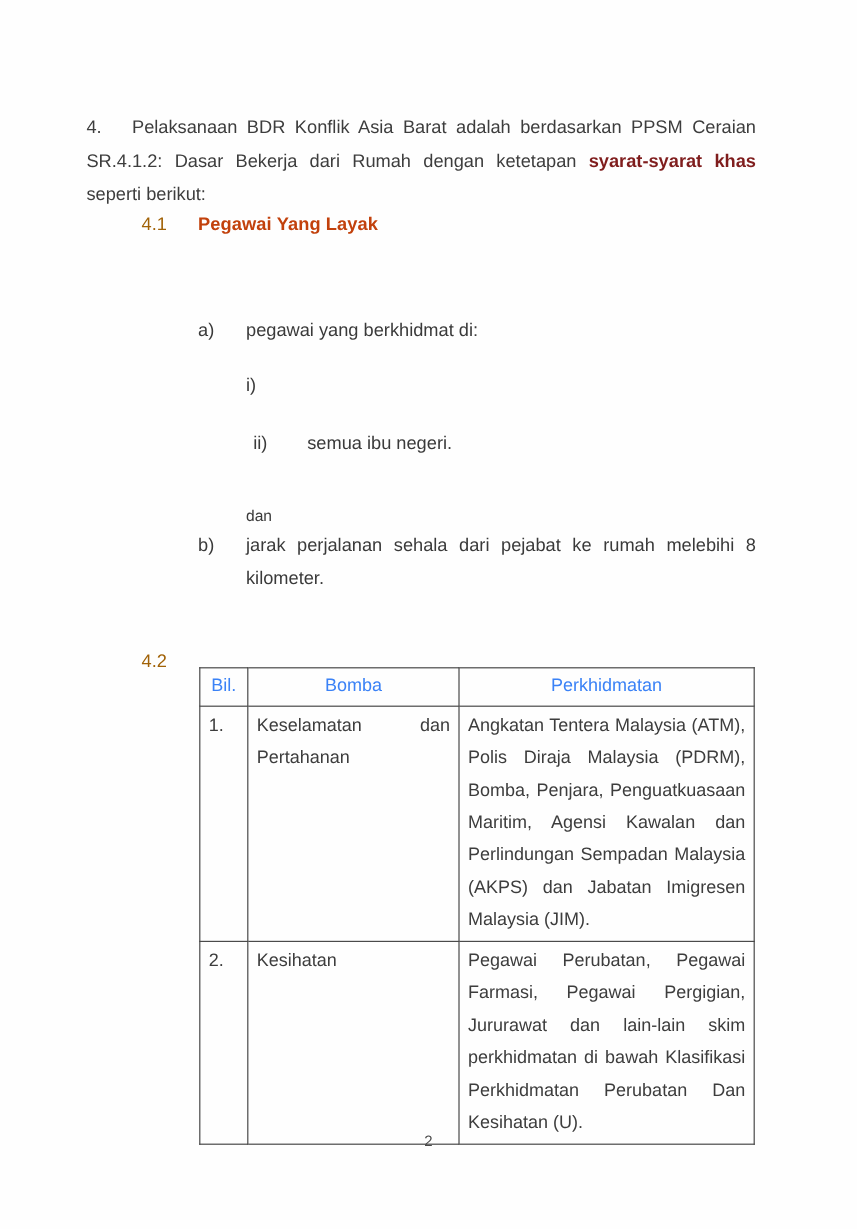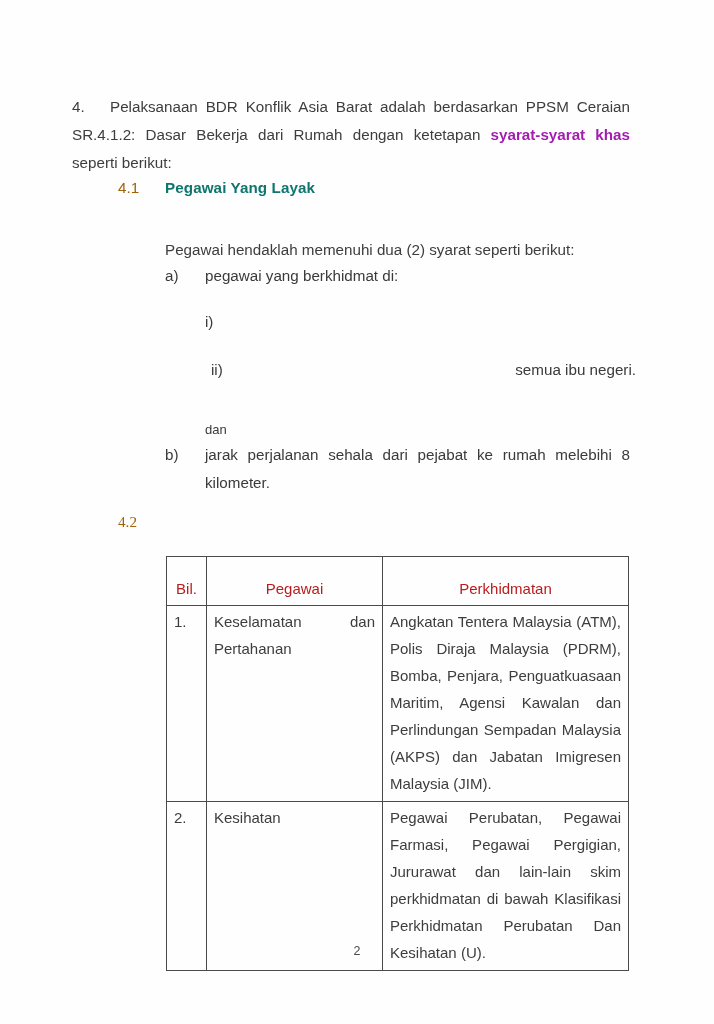--- a/index.html
+++ b/index.html
@@ -29,21 +29,21 @@
   .para {
     position: absolute;
     font-size: 15.2px;
     line-height: 28px;
     text-align: justify;
     text-justify: inter-word;
     color: #3d3d3d;
   }
   .para.noj { text-align: left; }
 
-  .bold { font-weight: bold; color: #a21caf; }
+  .bold { font-weight: bold; color: #7f1d1d; }
 
   
   #intro {
     left: 72px;
     top: 78px;
     width: 558px;
   }
   #intro .marker {
     display: inline-block;
     width: 38px;
@@ -57,25 +57,25 @@
     font-size: 15.2px;
     line-height: 28px;
   }
   .subhead .num {
     width: 47px;
     flex: 0 0 47px;
     color: #a16207;
   }
   .subhead .title {
     font-weight: bold;
-    color: #0f766e;
+    color: #c2410c;
     letter-spacing: 0.1px;
   }
   #sub41 { left: 118px; top: 174px; }
-  #sub42 { left: 118px; top: 508px; font-family: Liberation Serif, serif; }
+  #sub42 { left: 118px; top: 538px; }
 
   
   #lead {
     left: 165px;
     top: 221px;
     width: 465px;
   }
 
   
   .litem {
@@ -110,21 +110,21 @@
     width: 45px;
     flex: 0 0 45px;
   }
   .ritem .bodytext {
     width: 380px;
     text-align: justify;
     text-justify: inter-word;
   }
   #item-i  { left: 205px; top: 308px; }
   #item-ii { left: 211px; top: 356px; }
-  #item-ii .bodytext { text-align: right; }
+  #item-ii .bodytext { text-align: left; }
 
   #conj {
     position: absolute;
     left: 205px;
     top: 416px;
     font-size: 13px;
     line-height: 28px;
   }
 
   
@@ -141,22 +141,22 @@
   }
   #sector-table th,
   #sector-table td {
     border: 1.3px solid #4a4a4a;
     padding: 2px 7px 4px 7px;
     vertical-align: top;
   }
   #sector-table th {
     font-weight: normal;
     text-align: center;
-    color: #b91c1c;
-    padding-top: 18px;
+    color: #3b82f6;
+    padding-top: 1px;
     padding-bottom: 3px;
   }
   #sector-table col.c-bil  { width: 40px; }
   #sector-table col.c-sek  { width: 176px; }
   #sector-table col.c-per  { width: 246px; }
 
   td.bil { text-align: left; padding-left: 9px; }
   td.sek { text-align: justify; text-justify: inter-word; }
   td.per { text-align: justify; text-justify: inter-word; }
 
@@ -181,21 +181,20 @@
 
   <p class="para" id="intro">
     <span class="marker">4.</span><span>Pelaksanaan BDR Konflik Asia Barat adalah berdasarkan PPSM Ceraian SR.4.1.2: Dasar Bekerja dari Rumah dengan ketetapan </span><span class="bold">syarat-syarat khas</span><span> seperti berikut:</span>
   </p>
 
   <div class="subhead" id="sub41">
     <span class="num">4.1</span>
     <span class="title">Pegawai Yang Layak</span>
   </div>
 
-  <p class="para noj" id="lead">Pegawai hendaklah memenuhi dua (2) syarat seperti berikut:</p>
 
   <div class="litem" id="item-a">
     <span class="mk">a)</span>
     <span class="bodytext">pegawai yang berkhidmat di:</span>
   </div>
 
   <div class="ritem" id="item-i">
     <span class="mk">i)</span>
   </div>
 
@@ -217,21 +216,21 @@
 
   <table id="sector-table">
     <colgroup>
       <col class="c-bil">
       <col class="c-sek">
       <col class="c-per">
     </colgroup>
     <thead>
       <tr>
         <th>Bil.</th>
-        <th>Pegawai</th>
+        <th>Bomba</th>
         <th>Perkhidmatan</th>
       </tr>
     </thead>
     <tbody>
       <tr class="row1">
         <td class="bil">1.</td>
         <td class="sek">Keselamatan dan Pertahanan</td>
         <td class="per">Angkatan Tentera Malaysia (ATM), Polis Diraja Malaysia (PDRM), Bomba, Penjara, Penguatkuasaan Maritim, Agensi Kawalan dan Perlindungan Sempadan Malaysia (AKPS) dan Jabatan Imigresen Malaysia (JIM).</td>
       </tr>
       <tr class="row2">

